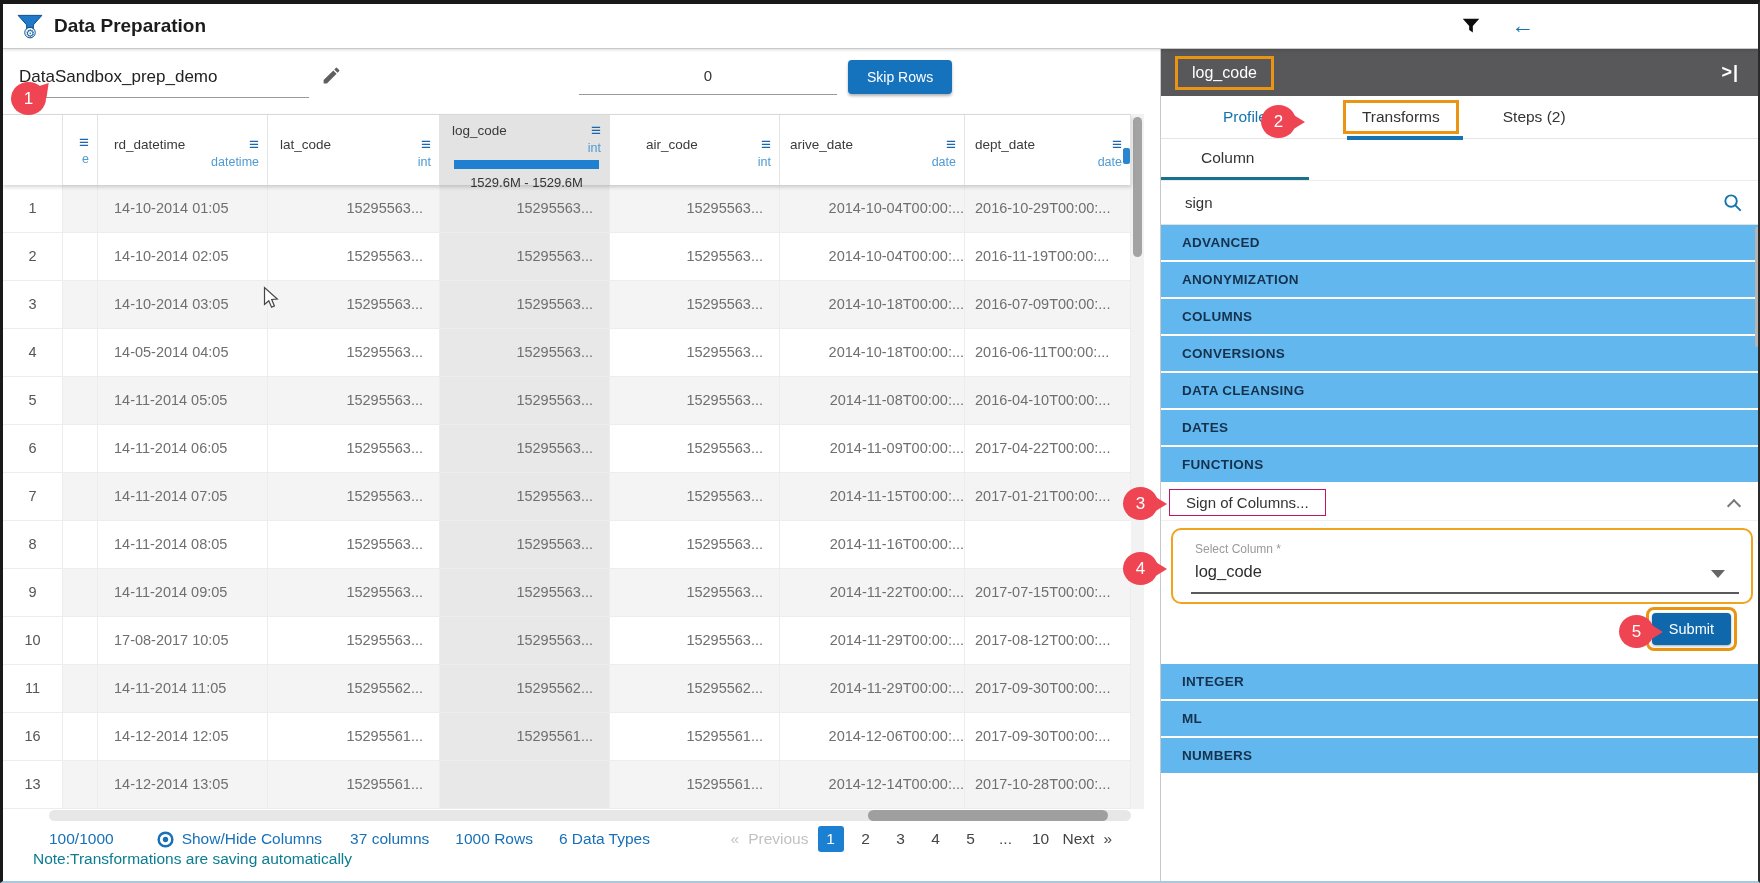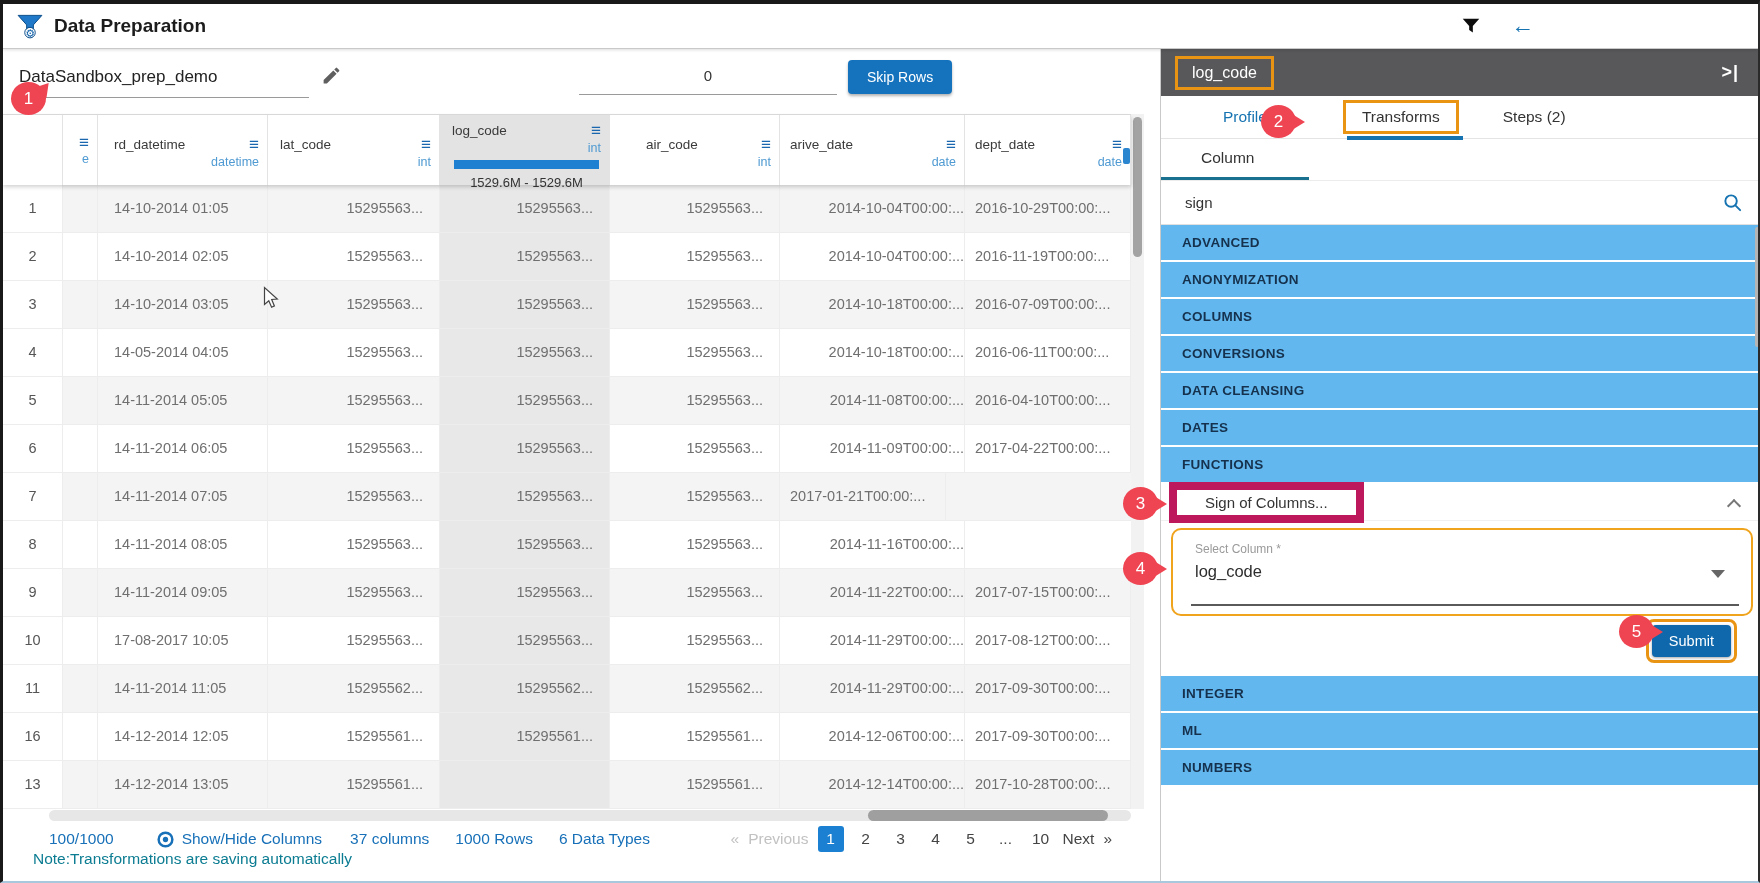--- a/index.html
+++ b/index.html
@@ -96,25 +96,25 @@
   .subtab-label { position:absolute; left:40px; top:10px; font-size:15.5px; color:#333; cursor:pointer; }
   .subtab-underline { position:absolute; left:0; bottom:0; width:148px; height:3px; background:#19708f; }
   .sb-search { height:44px; position:relative; border-bottom:1px solid #e0e0e0; }
   .search-val { position:absolute; left:24px; top:13px; font-size:15px; color:#333; }
   .search-ic { position:absolute; right:18px; top:11px; cursor:pointer; }
 
   .cat { height:35px; background:#62b8ee; margin-bottom:2px; display:flex; align-items:center;
          padding-left:21px; font-size:13.5px; font-weight:700; color:#16314d; letter-spacing:.3px; cursor:pointer; }
 
   .sign-row { height:37px; position:relative; display:flex; align-items:center; border-bottom:1px solid #f0f0f0; }
-  .sign-box { margin-left:8px; border:8px solid #be185d; padding:4px 28px; font-size:15px; color:#333; cursor:pointer; }
+  .sign-box { margin-left:8px; border:1px solid #be185d; padding:4px 16px; font-size:15px; color:#333; cursor:pointer; }
   .chev-up { position:absolute; right:22px; top:17px; width:10px; height:10px;
              border-top:2px solid #777; border-right:2px solid #777; transform:rotate(-45deg); cursor:pointer; }
 
-  .form-box { position:relative; margin:7px 8px 0 10px; height:88px; border:2px solid #f0a31c; border-radius:10px; }
+  .form-box { position:relative; margin:7px 8px 0 10px; height:76px; border:2px solid #f0a31c; border-radius:10px; }
   .form-label { position:absolute; left:22px; top:12px; font-size:12px; color:#9a9a9a; }
   .form-value { position:absolute; left:22px; top:32px; font-size:16.5px; color:#2d2d2d; cursor:pointer; }
   .dd-caret { position:absolute; right:26px; top:40px; width:0; height:0;
               border-left:7px solid transparent; border-right:7px solid transparent;
               border-top:8px solid #666; cursor:pointer; }
   .form-underline { position:absolute; left:18px; right:12px; bottom:8px; height:2px; background:#5a5a5a; }
 
   .submit-row { height:60px; position:relative; }
   .submit-box { position:absolute; right:24px; top:3px; border:3px solid #ea9414; border-radius:8px; padding:3px; }
   .submit-btn { background:#0e68ab; color:#fff; border:none; border-radius:4px; font-family:inherit;
@@ -283,20 +283,21 @@
           <div class="td c-arive">2014-11-09T00:00:...</div>
             <div class="td c-dept">2017-04-22T00:00:...</div>
         </div>
         <div class="tr">
           <div class="td c-num">7</div>
             <div class="td c-sliver"></div>
           <div class="td c-rd">14-11-2014 07:05</div>
             <div class="td c-lat">15295563...</div>
           <div class="td c-log">15295563...</div>
             <div class="td c-air">15295563...</div>
+          <div class="td c-arive">2014-11-15T00:00:...</div>
             <div class="td c-dept">2017-01-21T00:00:...</div>
         </div>
         <div class="tr">
           <div class="td c-num">8</div>
             <div class="td c-sliver"></div>
           <div class="td c-rd">14-11-2014 08:05</div>
             <div class="td c-lat">15295563...</div>
           <div class="td c-log">15295563...</div>
             <div class="td c-air">15295563...</div>
           <div class="td c-arive">2014-11-16T00:00:...</div>

